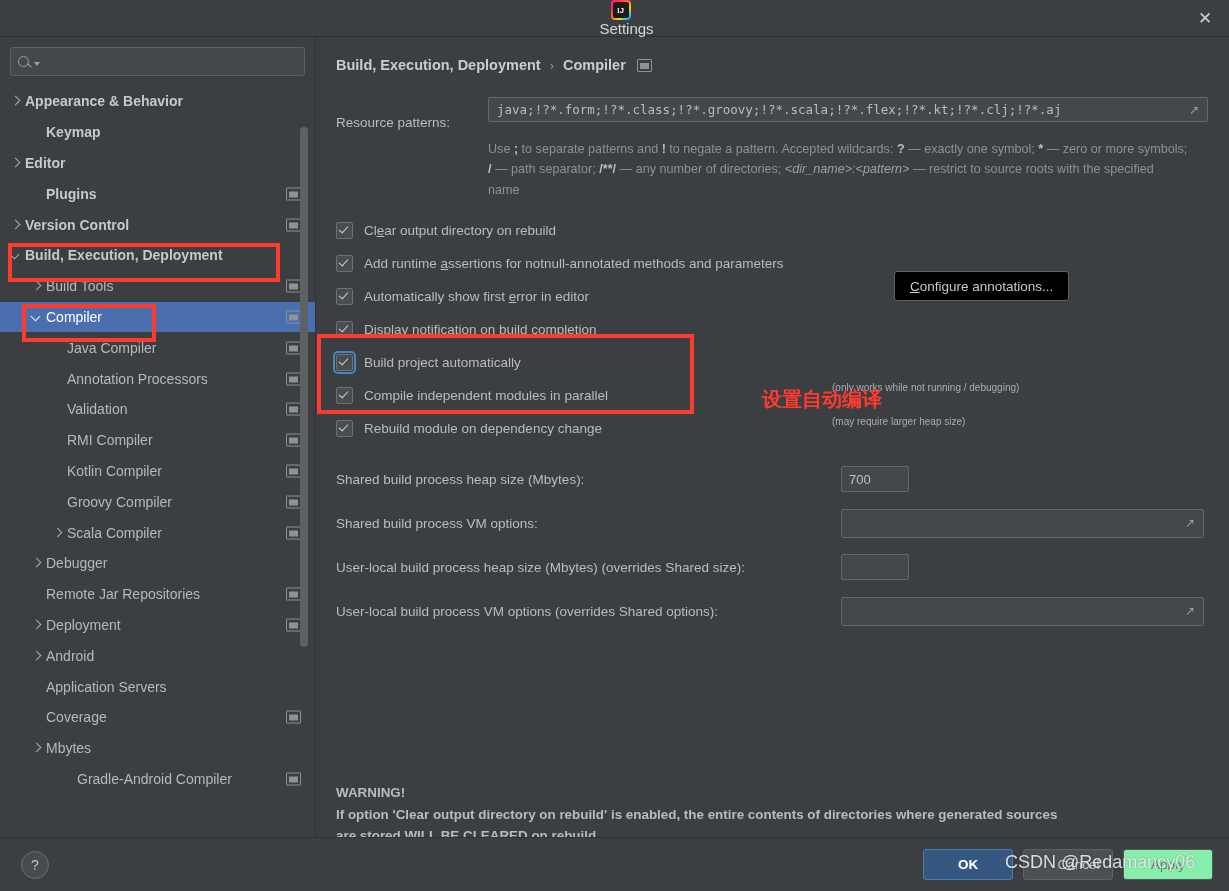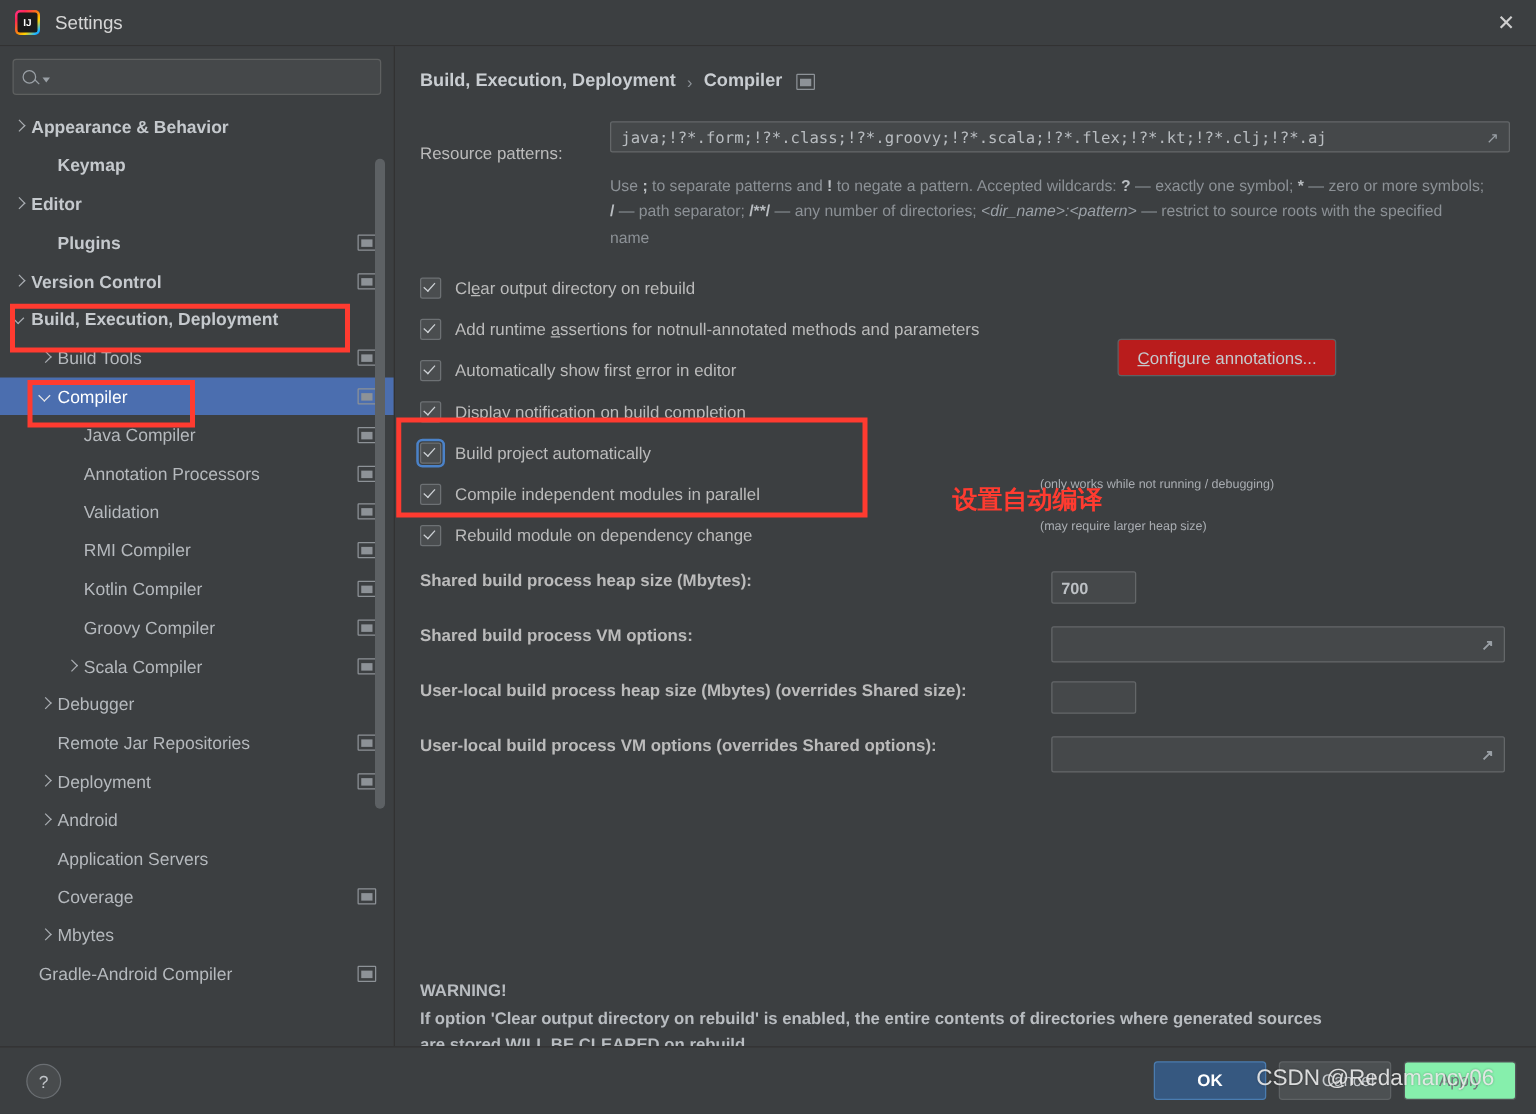--- a/index.html
+++ b/index.html
@@ -21,20 +21,21 @@
   }
 
   
   .titlebar {
     height: 36px; min-height: 36px;
     background: #3c3f41;
     border-bottom: 1px solid #323232;
     display: flex; align-items: center;
     padding-left: 12px;
     position: relative;
+    flex-direction: column;
   }
   .ij-logo {
     width: 20px; height: 20px; border-radius: 4px;
     background: linear-gradient(135deg,#ff318c 0%,#fe2857 22%,#f97a12 48%,#ffd400 68%,#1fb8ff 88%,#087cfa 100%);
     position: relative; flex: 0 0 auto;
   }
   .ij-logo:after {
     content: "IJ";
     position: absolute; inset: 2px;
     background: #1b1b1b; color: #fff;
@@ -253,44 +254,43 @@
     transform: rotate(42deg);
   }
   .cb.focused {
     outline: 2px solid #4b82c8;
     outline-offset: 1px;
   }
   .check-label { color: #bbbbbb; font-size: 13.5px; }
   .check-label u { text-decoration: underline; }
 
   .btn {
-    background: #b91c1c;
+    background: #000000;
     border: 1px solid #5e6264;
     border-radius: 3px;
     color: #c5c9cd;
     font-family: inherit;
     font-size: 13.5px;
     height: 30px;
     padding: 0 15px;
     cursor: default;
   }
   .btn u { text-decoration: underline; }
 
   .side-hint {
     position: absolute;
     color: #a9adb2;
     font-size: 10px;
     white-space: nowrap;
   }
 
   .heap-rows { margin-top: 12px; }
   .heap-row {
-    display: flex; align-items: flex-start;
+    display: flex; align-items: center;
     height: 44px;
-    font-weight: bold;
   }
   .heap-label { width: 505px; color: #bbbbbb; font-size: 13.5px; }
   .small-field {
     width: 68px; height: 26px;
     background: #45484a; border: 1px solid #646769;
     border-radius: 2px;
     display: flex; align-items: center;
     padding: 0 7px; box-sizing: border-box;
     color: #bcc0c4; font-size: 13px;
   }
@@ -495,21 +495,21 @@
           </div>
           <div class="tree-row" style="padding-left: 29px;">
             <span class="arrow"></span>
             <span class="tree-label">Coverage</span>
             <span class="proj-icon"></span>
           </div>
           <div class="tree-row" style="padding-left: 29px;">
             <span class="arrow right"></span>
             <span class="tree-label">Mbytes</span>
           </div>
-          <div class="tree-row" style="padding-left: 14px;">
+          <div class="tree-row" style="padding-left: 32px; gap: 28px;">
             <span class="arrow"></span>
             <span class="tree-label">Gradle-Android Compiler</span>
             <span class="proj-icon"></span>
           </div>
         </div>
       <div class="sb-track"></div>
     </div>
 
     <div class="panel">
 

